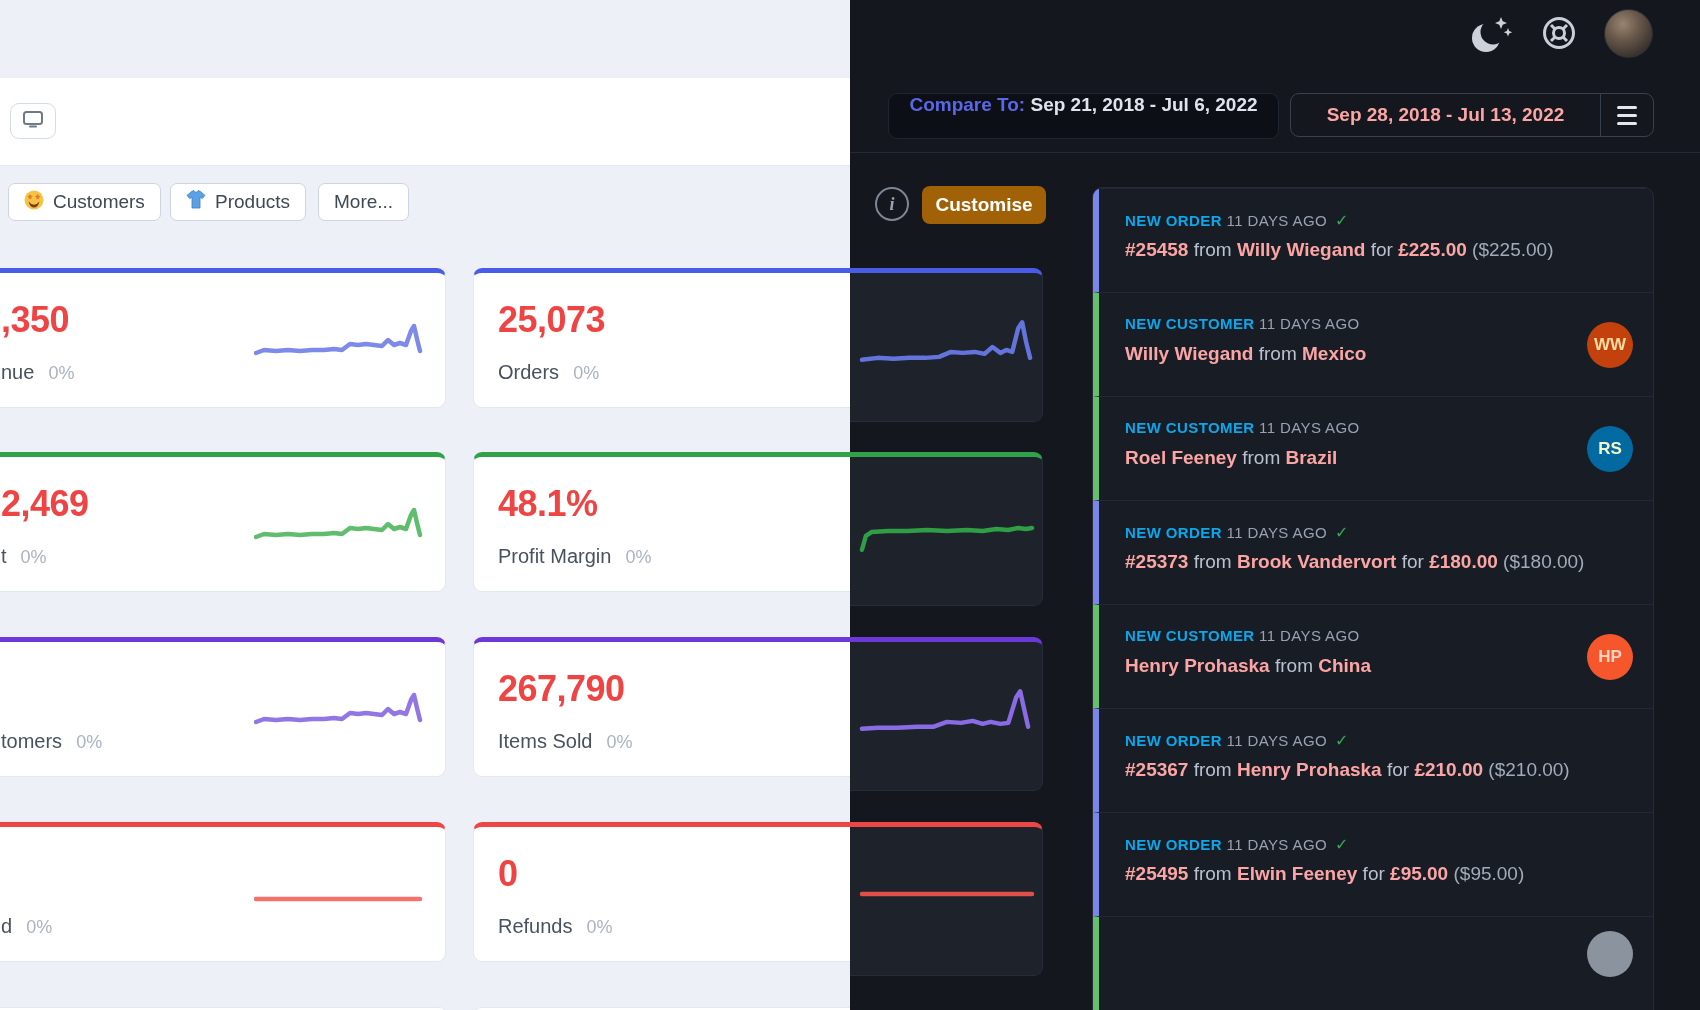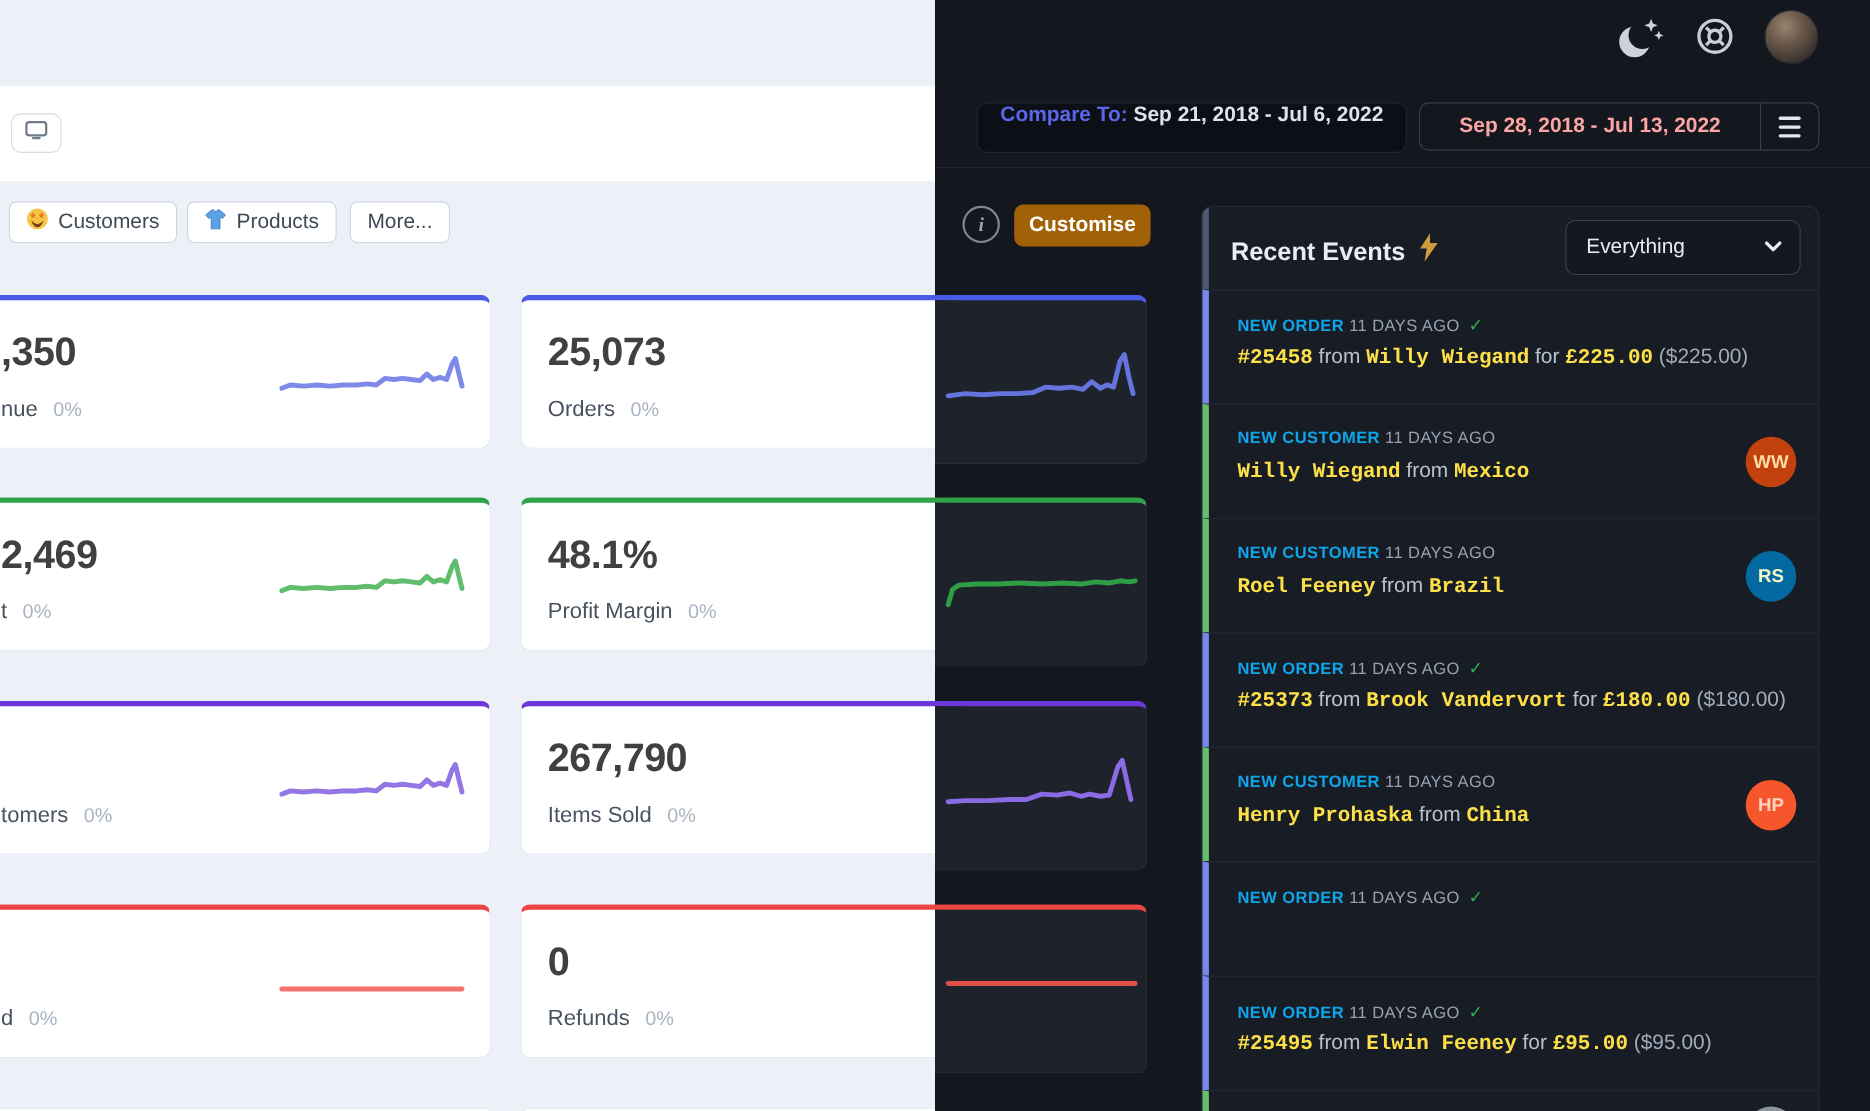--- a/index.html
+++ b/index.html
@@ -13,21 +13,21 @@
     border:1px solid #d9e1ec;border-radius:9px;display:flex;align-items:center;}
   .search-box .ph{position:absolute;left:42px;font-size:21px;color:#b4c3d6;}
   .search-box .kbd{position:absolute;right:16px;font-size:19px;color:#8d99aa;letter-spacing:2px;}
   .lt-row2{position:absolute;left:0;top:78px;width:850px;height:87px;background:#ffffff;border-bottom:1px solid #e4e9f1;}
   .disp-btn{position:absolute;left:10px;top:25px;width:44px;height:34px;background:#fff;
     border:1px solid #d4dce7;border-radius:9px;display:flex;align-items:center;justify-content:center;}
   .chip{position:absolute;top:183px;height:38px;background:#fff;border:1px solid #ccd5e0;border-radius:7px;
     display:flex;align-items:center;gap:9px;padding:0 15px;font-size:19px;color:#3e4955;box-sizing:border-box;}
   .card{position:absolute;background:#fff;border:1px solid #e2e8f0;border-top-width:5px;border-top-style:solid;
     border-radius:9px;box-sizing:border-box;}
-  .card .num{position:absolute;left:28px;top:26px;font-size:36px;font-weight:bold;color:#404040;letter-spacing:-0.5px;white-space:nowrap;}
+  .card .num{position:absolute;left:28px;top:26px;font-size:36px;font-weight:bold;color:#ef4444;letter-spacing:-0.5px;white-space:nowrap;}
   .card .lbl{position:absolute;left:28px;top:88px;font-size:20px;color:#48525f;white-space:nowrap;}
   .card .lbl .delta{color:#a9b3c1;font-size:18px;margin-left:14px;}
   .mid-card .num,.mid-card .lbl{left:24px;}
   .spark{position:absolute;right:21px;top:50px;width:170px;height:44px;}
   .sliver{position:absolute;top:1007px;height:40px;background:#fff;border:1px solid #e2e8f0;border-radius:9px;}
 
   
   .dark-side{position:absolute;left:850px;top:0;width:850px;height:1010px;background:#14171d;}
   .dk-row2{position:absolute;left:0;top:78px;width:850px;height:74px;border-bottom:1px solid #242a34;}
   .icon-btn{position:absolute;cursor:pointer;}
@@ -60,21 +60,21 @@
   .panel-title{position:absolute;left:26px;top:24px;font-size:23px;font-weight:bold;color:#e8ecf3;display:flex;align-items:center;gap:12px;}
   .dropdown{position:absolute;right:16px;top:12px;width:214px;height:50px;background:#14181f;border:1px solid #3a424f;
     border-radius:9px;box-sizing:border-box;display:flex;align-items:center;cursor:pointer;}
   .dropdown .val{margin-left:18px;font-size:19px;color:#e8ecf3;flex:1;}
   .dropdown svg{margin-right:16px;}
   .ev{position:relative;height:104px;border-top:1px solid #232834;border-left:6px solid #7b87e8;box-sizing:border-box;}
   .ev .l1{position:absolute;left:26px;top:22px;font-size:15px;letter-spacing:0.4px;color:#99a2b2;white-space:pre;}
   .ev .l1 .tl{font-weight:bold;color:#0ea5e9;}
   .ev .l1 .chk{color:#2fae54;font-size:16px;font-weight:bold;margin-left:8px;}
   .ev .l2{position:absolute;left:26px;top:50px;font-size:19px;color:#b9c1ce;white-space:pre;}
-  .ev .l2 .b{font-weight:bold;color:#fde047;font-family:Liberation Mono, monospace;}
+  .ev .l2 .b{font-weight:bold;color:#fca5a5;}
   .ev .l2 .m{color:#a2abba;}
   .ev .av{position:absolute;right:20px;top:29px;width:46px;height:46px;border-radius:50%;
     display:flex;align-items:center;justify-content:center;font-size:17px;font-weight:bold;}
   .ev.cut .av{top:14px;}
 </style>
 </head>
 <body>
 
 <div class="stage">
 
@@ -224,39 +224,20 @@
             </svg></div>
         </div>
         <div class="dk-card" style="top: 822px; border-top-color: rgb(238, 69, 69);">
           <div class="dk-spark"><svg viewBox="0 0 180 60" width="100%" height="100%">
               <polyline points="4,26 176,26" fill="none" stroke="#e05048" stroke-width="4.5" stroke-linecap="round" stroke-linejoin="round"></polyline>
             </svg></div>
         </div>
       </div>
 
     <div class="panel">
-      <div class="panel-head">
-        <span class="panel-strip"></span>
-        <div class="panel-title">
-          <span>Recent Events</span>
-          <span>
-            <svg width="18" height="26" viewBox="0 0 18 26">
-              <path d="M10 0 L1 14 L7 14 L5 26 L17 9 L10 9 Z" fill="#d09a3e"></path>
-            </svg>
-          </span>
-        </div>
-        <div class="dropdown">
-          <span class="val">Everything</span>
-          <span>
-            <svg width="16" height="10" viewBox="0 0 16 10">
-              <polyline points="2,2 8,8 14,2" fill="none" stroke="#e8ecf3" stroke-width="3" stroke-linecap="round" stroke-linejoin="round"></polyline>
-            </svg>
-          </span>
-        </div>
-      </div>
       <div id="events-list">
           <div class="ev" style="border-left-color: rgb(123, 135, 232);">
             <div class="l1"><span class="tl">NEW ORDER</span><span> 11 DAYS AGO</span><span class="chk">✓</span></div>
             <div class="l2"><span class="b">#25458</span><span> from </span><span class="b">Willy Wiegand</span><span> for </span><span class="b">£225.00</span><span class="m"> ($225.00)</span></div>
           </div>
           <div class="ev" style="border-left-color: rgb(102, 191, 108);">
             <div class="l1"><span class="tl">NEW CUSTOMER</span><span> 11 DAYS AGO</span></div>
             <div class="l2"><span class="b">Willy Wiegand</span><span> from </span><span class="b">Mexico</span></div>
             <div class="av" style="background: #c2410c; color: rgb(255, 220, 163);">WW</div>
           </div>
@@ -269,20 +250,21 @@
             <div class="l1"><span class="tl">NEW ORDER</span><span> 11 DAYS AGO</span><span class="chk">✓</span></div>
             <div class="l2"><span class="b">#25373</span><span> from </span><span class="b">Brook Vandervort</span><span> for </span><span class="b">£180.00</span><span class="m"> ($180.00)</span></div>
           </div>
           <div class="ev" style="border-left-color: rgb(102, 191, 108);">
             <div class="l1"><span class="tl">NEW CUSTOMER</span><span> 11 DAYS AGO</span></div>
             <div class="l2"><span class="b">Henry Prohaska</span><span> from </span><span class="b">China</span></div>
             <div class="av" style="background: rgb(246, 86, 43); color: rgb(255, 211, 194);">HP</div>
           </div>
           <div class="ev" style="border-left-color: rgb(123, 135, 232);">
             <div class="l1"><span class="tl">NEW ORDER</span><span> 11 DAYS AGO</span><span class="chk">✓</span></div>
+            <div class="l2"><span class="b">#25367</span><span> from </span><span class="b">Henry Prohaska</span><span> for </span><span class="b">£210.00</span><span class="m"> ($210.00)</span></div>
           </div>
           <div class="ev" style="border-left-color: rgb(123, 135, 232);">
             <div class="l1"><span class="tl">NEW ORDER</span><span> 11 DAYS AGO</span><span class="chk">✓</span></div>
             <div class="l2"><span class="b">#25495</span><span> from </span><span class="b">Elwin Feeney</span><span> for </span><span class="b">£95.00</span><span class="m"> ($95.00)</span></div>
           </div>
           <div class="ev cut" style="border-left-color: rgb(102, 191, 108);">
             <div class="av" style="background: rgb(139, 147, 158); color: rgb(139, 147, 158);"></div>
           </div>
         </div>
     </div>

